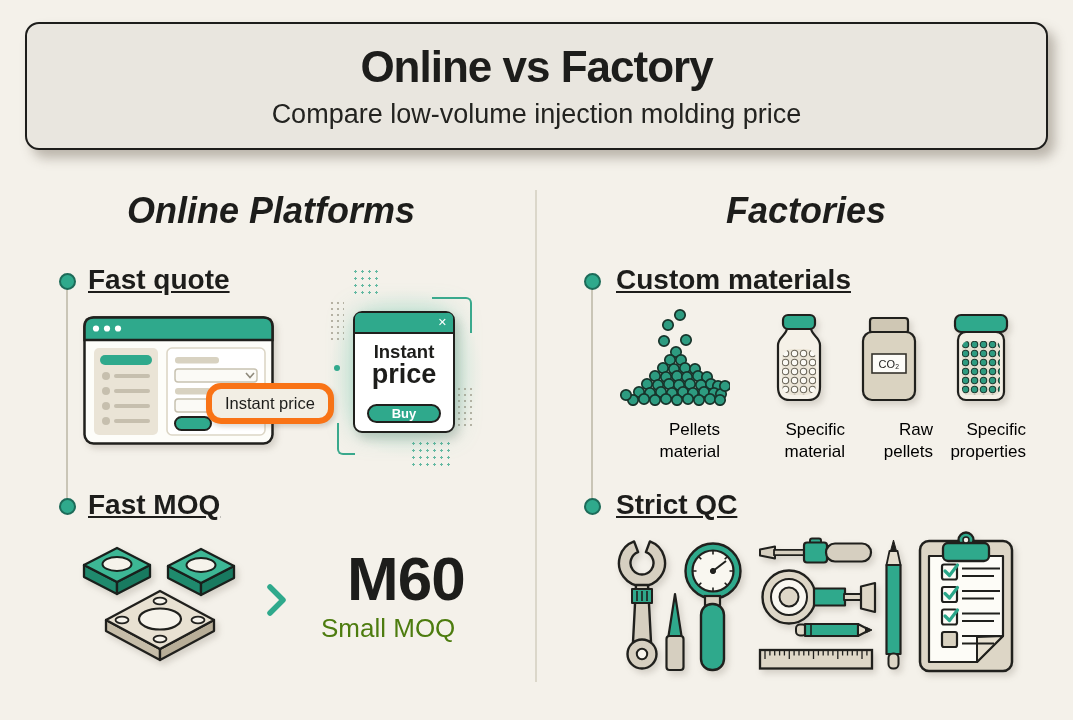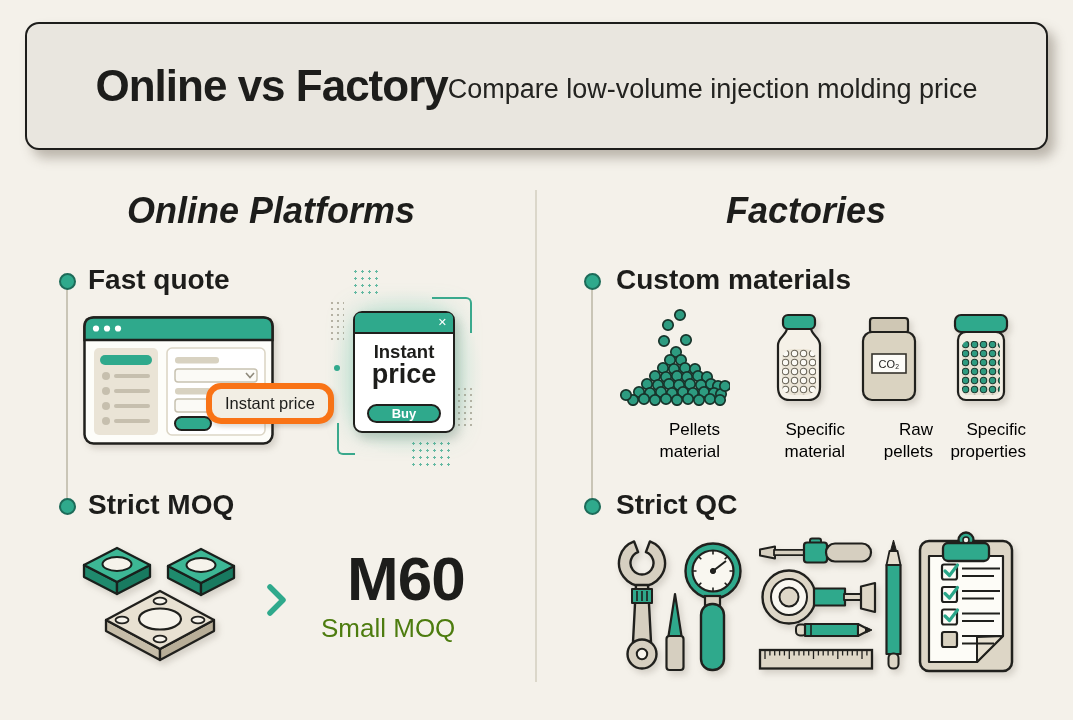--- a/index.html
+++ b/index.html
@@ -2,29 +2,29 @@
 <html><head>
 <meta charset="utf-8">
 <style>
   html,body{margin:0;padding:0;}
   .canvas{position:relative;width:1073px;height:720px;background:#f4f1ea;overflow:hidden;
           font-family:"Liberation Sans","DejaVu Sans",sans-serif;color:#1d1d1b;}
   .abs{position:absolute;}
   
   .header{left:25px;top:22px;width:1019px;height:124px;background:#e9e6df;border:2.5px solid #1d1d1b;
           border-radius:14px;box-shadow:7px 8px 12px rgba(80,70,55,.35);
-          display:flex;flex-direction:row;align-items:center;justify-content:center;}
+          display:flex;flex-direction:column;align-items:center;justify-content:center;}
   .header h1{margin:0;font-size:44px;font-weight:bold;letter-spacing:-1px;}
   .header p{margin:7px 0 0 0;font-size:27px;color:#232320;}
   
   .col-title{font-size:36px;font-weight:bold;text-align:center;margin:0;font-style:italic;}
   .divider{width:2px;background:#dbd7ca;}
   .bullet{width:17px;height:17px;border-radius:50%;background:#2fa98c;border:2.5px solid #1d6b59;box-sizing:border-box;}
   .connector{width:2px;background:#c9c5b6;}
-  .item-label{font-size:28px;font-weight:bold;white-space:nowrap;}
+  .item-label{font-size:28px;font-weight:bold;white-space:nowrap;text-decoration:underline;}
   
   .tooltip-pill{height:29px;padding:0 13px;background:#f2eee4;border:6px solid #f97316;border-radius:15px;
           display:flex;align-items:center;font-size:16.5px;z-index:5;box-shadow:2px 3px 4px rgba(70,60,45,.18);}
   
   .glow{background:radial-gradient(closest-side,rgba(100,200,170,.38),rgba(100,200,170,0));}
   .popup{width:102px;height:122px;background:#fff;border:2.5px solid #20201d;border-radius:9px;z-index:6;
          box-shadow:0 0 26px rgba(80,190,160,.35),4px 6px 10px rgba(60,50,40,.18);box-sizing:border-box;text-align:center;}
   .popup-header{height:19px;background:#2fa98c;border-radius:5px 5px 0 0;border-bottom:2px solid #20201d;position:relative;}
   .popup-close{position:absolute;right:6px;top:2px;color:#fff;font-size:11px;font-weight:bold;line-height:14px;}
   .popup-line1{font-size:18.5px;font-weight:bold;margin-top:8px;line-height:1.05;}
@@ -62,21 +62,21 @@
   <h2 class="abs col-title" style="left:571px;top:190px;width:470px">Factories</h2>
 
   <span class="abs connector" style="left:66px;top:288px;height:212px"></span>
   <span class="abs bullet" style="left:59px;top:273px"></span>
   <span class="abs bullet" style="left:59px;top:498px"></span>
   <span class="abs connector" style="left:591px;top:288px;height:212px"></span>
   <span class="abs bullet" style="left:584px;top:273px"></span>
   <span class="abs bullet" style="left:584px;top:498px"></span>
 
   <div class="abs item-label" style="left:88px;top:264px">Fast quote</div>
-  <div class="abs item-label" style="left:88px;top:489px">Strict MOQ</div>
+  <div class="abs item-label" style="left:88px;top:489px">Fast MOQ</div>
   <div class="abs item-label" style="left:616px;top:264px">Custom materials</div>
   <div class="abs item-label" style="left:616px;top:489px">Strict QC</div>
 
   <svg class="abs shadow" style="left:83px;top:316px" width="191" height="129" viewBox="0 0 191 129">
     <rect x="1.5" y="1.5" width="188" height="126" rx="9" fill="#fdfdf9" stroke="#20201d" stroke-width="2.5"></rect>
     <path d="M1.5,10.5 Q1.5,1.5 10.5,1.5 L180.5,1.5 Q189.5,1.5 189.5,10.5 L189.5,24 L1.5,24 Z" fill="#2fa98c" stroke="#20201d" stroke-width="2.5"></path>
     <g>
       <circle cx="13" cy="12.5" r="3.1" fill="#fff"></circle>
         <circle cx="24" cy="12.5" r="3.1" fill="#fff"></circle>
         <circle cx="35" cy="12.5" r="3.1" fill="#fff"></circle>

